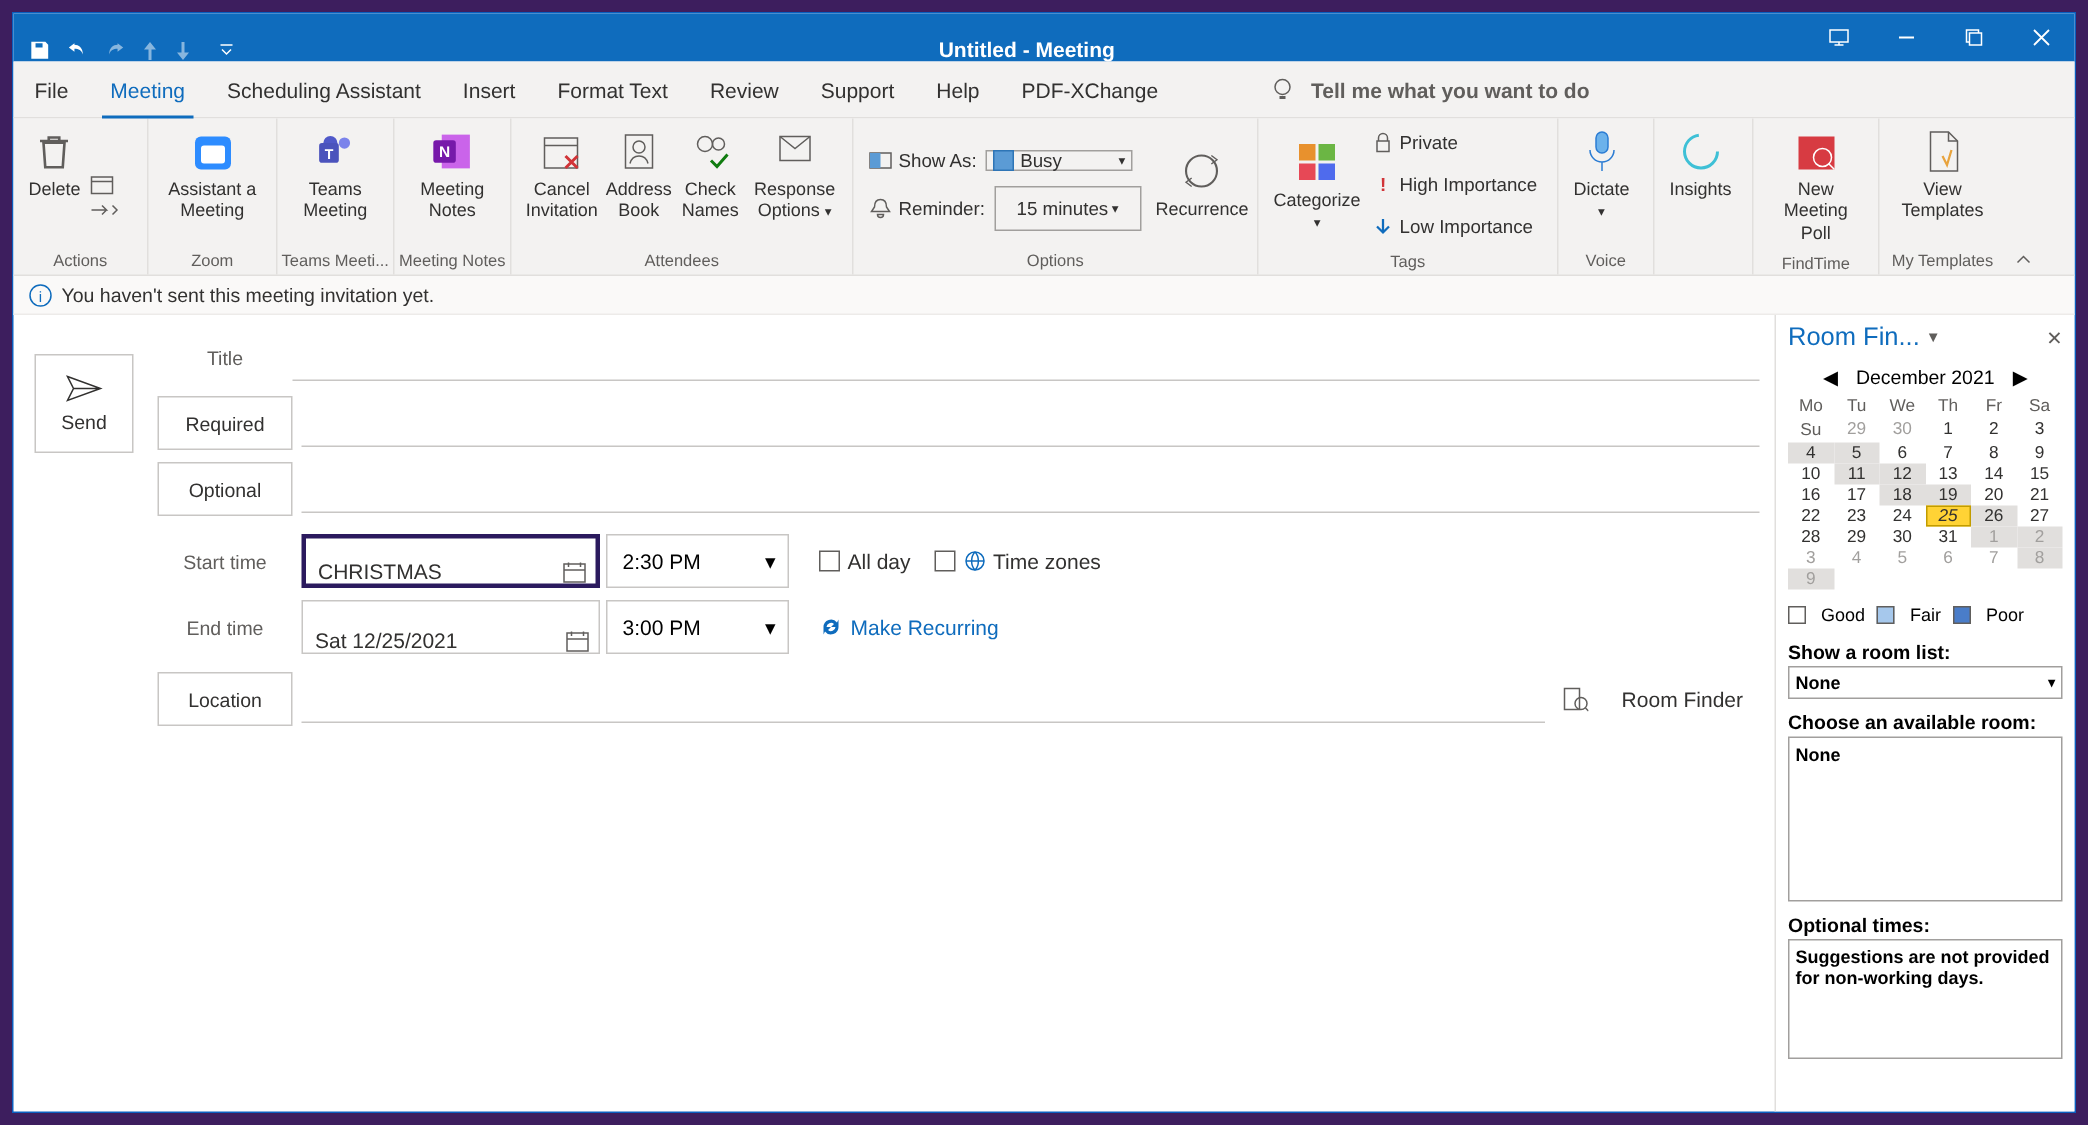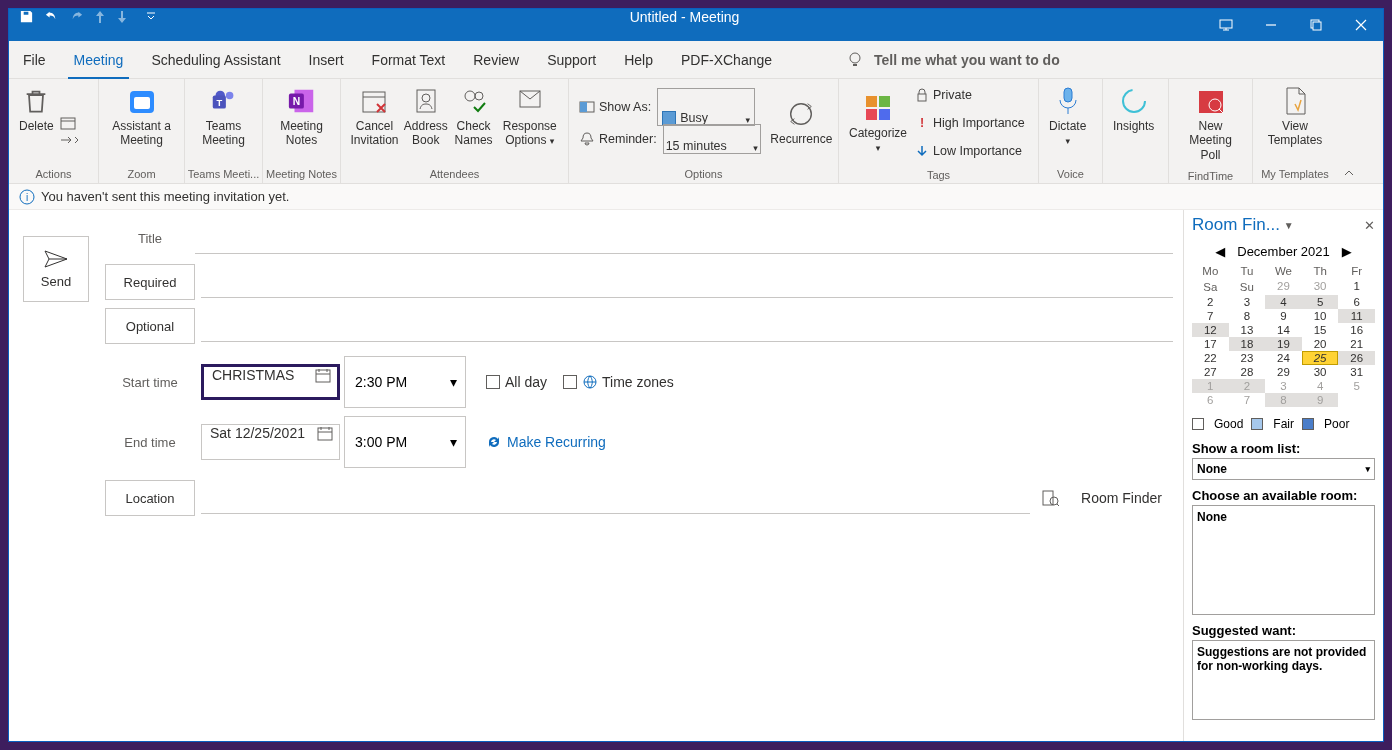--- a/index.html
+++ b/index.html
@@ -1,18 +1,18 @@
 <!DOCTYPE html>
 <html><head>
 <meta charset="utf-8">
 <style>
 * { box-sizing: border-box; margin: 0; padding: 0; font-family: 'Segoe UI', Tahoma, sans-serif; }
 body { background: #3d1e5e; padding: 8px; }
 .window { width: 1376px; height: 734px; background: #fff; display: flex; flex-direction: column; border: 1px solid #0a5fbf; }
-.titlebar { height: 32px; background: linear-gradient(to right, #0f6cbd, #0f6cbd); display: flex; align-items: flex-start; color: #fff; font-size: 13px; }
+.titlebar { height: 32px; background: linear-gradient(to right, #0f6cbd, #0f6cbd); display: flex; align-items: flex-end; color: #fff; font-size: 13px; font-weight: bold; }
 .titlebar .qat { display: flex; align-items: center; gap: 10px; padding: 0 10px; }
 .titlebar .qat svg { fill: #fff; }
 .titlebar .title { flex: 1; text-align: center; font-size: 14px; }
 .titlebar .winbtns { display: flex; }
 .titlebar .winbtn { width: 45px; height: 32px; display: flex; align-items: center; justify-content: center; }
 .titlebar .winbtn svg { stroke: #fff; fill: none; }
 .menubar { height: 38px; background: #f3f2f1; border-bottom: 1px solid #e1dfdd; display: flex; align-items: center; font-size: 14px; }
 .menubar .tab { padding: 0 14px; height: 38px; display: flex; align-items: center; color: #323130; cursor: pointer; }
 .menubar .tab.active { color: #0f6cbd; position: relative; }
 .menubar .tab.active::after { content: ''; position: absolute; bottom: 0; left: 8px; right: 8px; height: 2px; background: #0f6cbd; }
@@ -28,34 +28,34 @@
 .infobar { height: 26px; background: #faf9f8; border-bottom: 1px solid #edebe9; display: flex; align-items: center; padding: 0 10px; font-size: 13px; color: #323130; gap: 6px; }
 .main { flex: 1; display: flex; overflow: hidden; }
 .form-area { flex: 1; display: flex; padding: 10px 0 0 0; overflow: hidden; }
 .send-col { width: 96px; padding: 16px 14px 0 14px; }
 .send-btn { width: 66px; height: 66px; border: 1px solid #c8c6c4; display: flex; flex-direction: column; align-items: center; justify-content: center; gap: 5px; font-size: 13px; color: #323130; cursor: pointer; }
 .fields-col { flex: 1; padding-right: 10px; }
 .field-row { display: flex; align-items: center; margin-bottom: 8px; min-height: 36px; }
 .field-label { width: 90px; font-size: 13px; color: #605e5c; text-align: center; }
 .field-btn { width: 90px; height: 36px; border: 1px solid #c8c6c4; background: #fff; font-size: 13px; color: #323130; display: flex; align-items: center; justify-content: center; cursor: pointer; }
 .field-input { flex: 1; border: none; border-bottom: 1px solid #c8c6c4; height: 32px; font-size: 14px; padding: 0 6px; outline: none; }
-.dt-input { width: 139px; height: 36px; border: 1px solid #c8c6c4; display: flex; align-items: flex-start; padding: 0 8px; font-size: 14px; color: #323130; margin-left: 6px; position: relative; }
+.dt-input { width: 199px; height: 36px; border: 1px solid #c8c6c4; display: flex; align-items: flex-end; padding: 0 8px; font-size: 14px; color: #323130; margin-left: 6px; position: relative; }
 .dt-input.highlight { border: 3px solid #2b1a5e; }
 .dt-cal { position: absolute; right: 6px; }
-.time-input { width: 122px; height: 52px; border: 1px solid #c8c6c4; display: flex; align-items: center; padding: 0 10px; font-size: 14px; margin-left: 4px; position: relative; }
+.time-input { width: 122px; height: 36px; border: 1px solid #c8c6c4; display: flex; align-items: center; padding: 0 10px; font-size: 14px; margin-left: 4px; position: relative; }
 .time-input .caret { position: absolute; right: 8px; }
 .chk { width: 14px; height: 14px; border: 1px solid #605e5c; display: inline-block; margin-right: 5px; }
 .link { color: #0f6cbd; font-size: 14px; display: flex; align-items: center; gap: 5px; cursor: pointer; }
 .roomfinder-btn { margin-left: auto; display: flex; align-items: center; gap: 22px; height: 36px; border: 1px solid transparent; padding: 0 10px; font-size: 14px; color: #323130; }
 .side-panel { width: 200px; border-left: 1px solid #e1dfdd; background: #fff; display: flex; flex-direction: column; font-size: 13px; }
 .side-header { height: 30px; display: flex; align-items: center; padding: 0 8px; color: #0f6cbd; font-size: 17px; gap: 4px; }
 .side-header .x { margin-left: auto; color: #605e5c; font-size: 13px; }
 .cal { padding: 4px 8px; }
 .cal-nav { display: flex; align-items: center; justify-content: center; gap: 12px; font-size: 13px; margin-bottom: 4px; }
-.cal-grid { display: grid; grid-template-columns: repeat(5, 1fr); font-size: 11.5px; text-align: center; }
+.cal-grid { display: grid; grid-template-columns: repeat(6, 1fr); font-size: 11.5px; text-align: center; }
 .cal-grid .hd { color: #605e5c; padding: 2px 0; }
 .cal-grid .d { padding: 1px 0; color: #323130; }
 .cal-grid .d.muted { color: #a19f9d; }
 .cal-grid .d.hl { background: #e1dfdd; }
 .cal-grid .d.sel { background: #ffd335; outline:1px solid #c19c00; outline-offset:-1px;font-style:italic; }
 .legend { display: flex; gap: 8px; padding: 6px 8px; font-size: 12px; align-items: center; }
 .sw { width: 12px; height: 12px; border: 1px solid #605e5c; display: inline-block; margin-right: 2px; }
 .side-section { padding: 4px 8px; font-weight: bold; }
 .side-select { width: 100%; height: 22px; border: 1px solid #a19f9d; font-size: 12px; padding: 0 4px; display: flex; align-items: center; position: relative; margin-top: 2px; }
 .side-box { width: 100%; border: 1px solid #a19f9d; font-size: 12px; padding: 4px; margin-top: 2px; }
@@ -272,32 +272,32 @@
 
     <div class="ribbon-group" style="width:270px">
       <div class="ribbon-group-body" style="align-items:center">
         <div style="display:flex;flex-direction:column;gap:8px;padding:2px 4px">
           <div class="ribbon-row">
             <svg width="16" height="14">
                 <rect x="1" y="2" width="14" height="10" stroke="#605e5c" fill="none"></rect>
                 <rect x="1" y="2" width="7" height="10" fill="#5b9bd5"></rect>
               </svg>
             <span>Show As:</span>
-            <div style="display:flex;align-items:flex-end;border:1px solid #a19f9d;height:38px;width:98px;padding:0 4px;margin-left:2px">
+            <div style="display:flex;align-items:center;border:1px solid #a19f9d;height:14px;width:98px;padding:0 4px;margin-left:2px">
               <span style="width:14px;height:14px;background:#5b9bd5;border:1px solid #2e75b6;margin-right:4px"></span>
               <span>Busy</span>
               <span style="margin-left:auto;font-size:9px">▾</span>
             </div>
           </div>
           <div class="ribbon-row">
             <svg width="16" height="16">
                 <path d="M8 2c3 0 4 2 4 5l2 3H2l2-3c0-3 1-5 4-5zm-2 10h4a2 2 0 01-4 0z" stroke="#605e5c" fill="none"></path>
               </svg>
             <span>Reminder:</span>
-            <div style="display:flex;align-items:flex-end;border:1px solid #a19f9d;height:30px;width:98px;padding:0 2px;margin-left:2px">
+            <div style="display:flex;align-items:center;border:1px solid #a19f9d;height:30px;width:98px;padding:0 14px;margin-left:2px">
               <span>15 minutes</span>
               <span style="margin-left:auto;font-size:9px">▾</span>
             </div>
           </div>
         </div>
         <div class="ribbon-btn" style="margin-left:6px">
           <div class="ico">
               <svg width="30" height="30" viewBox="0 0 32 32">
                 <path d="M16 5a11 11 0 100 22 11 11 0 000-22" stroke="#605e5c" fill="none" stroke-width="1.5"></path>
                 <path d="M23 5l4 3-4 3M9 27l-4-3 4-3" stroke="#605e5c" fill="none"></path>
@@ -588,20 +588,20 @@
           <span style="position:absolute;right:4px;font-size:9px">▾</span>
         </div>
       </div>
       <div class="side-section">
         <div>Choose an available room:</div>
         <div class="side-box" style="height:110px">
           <span>None</span>
         </div>
       </div>
       <div class="side-section">
-        <div>Suggested want:</div>
+        <div>Optional times:</div>
         <div class="side-box" style="height:80px">
           <span>Suggestions are not provided for non-working days.</span>
         </div>
       </div>
     </div>
   </div>
 </div>
 
 </body></html>

